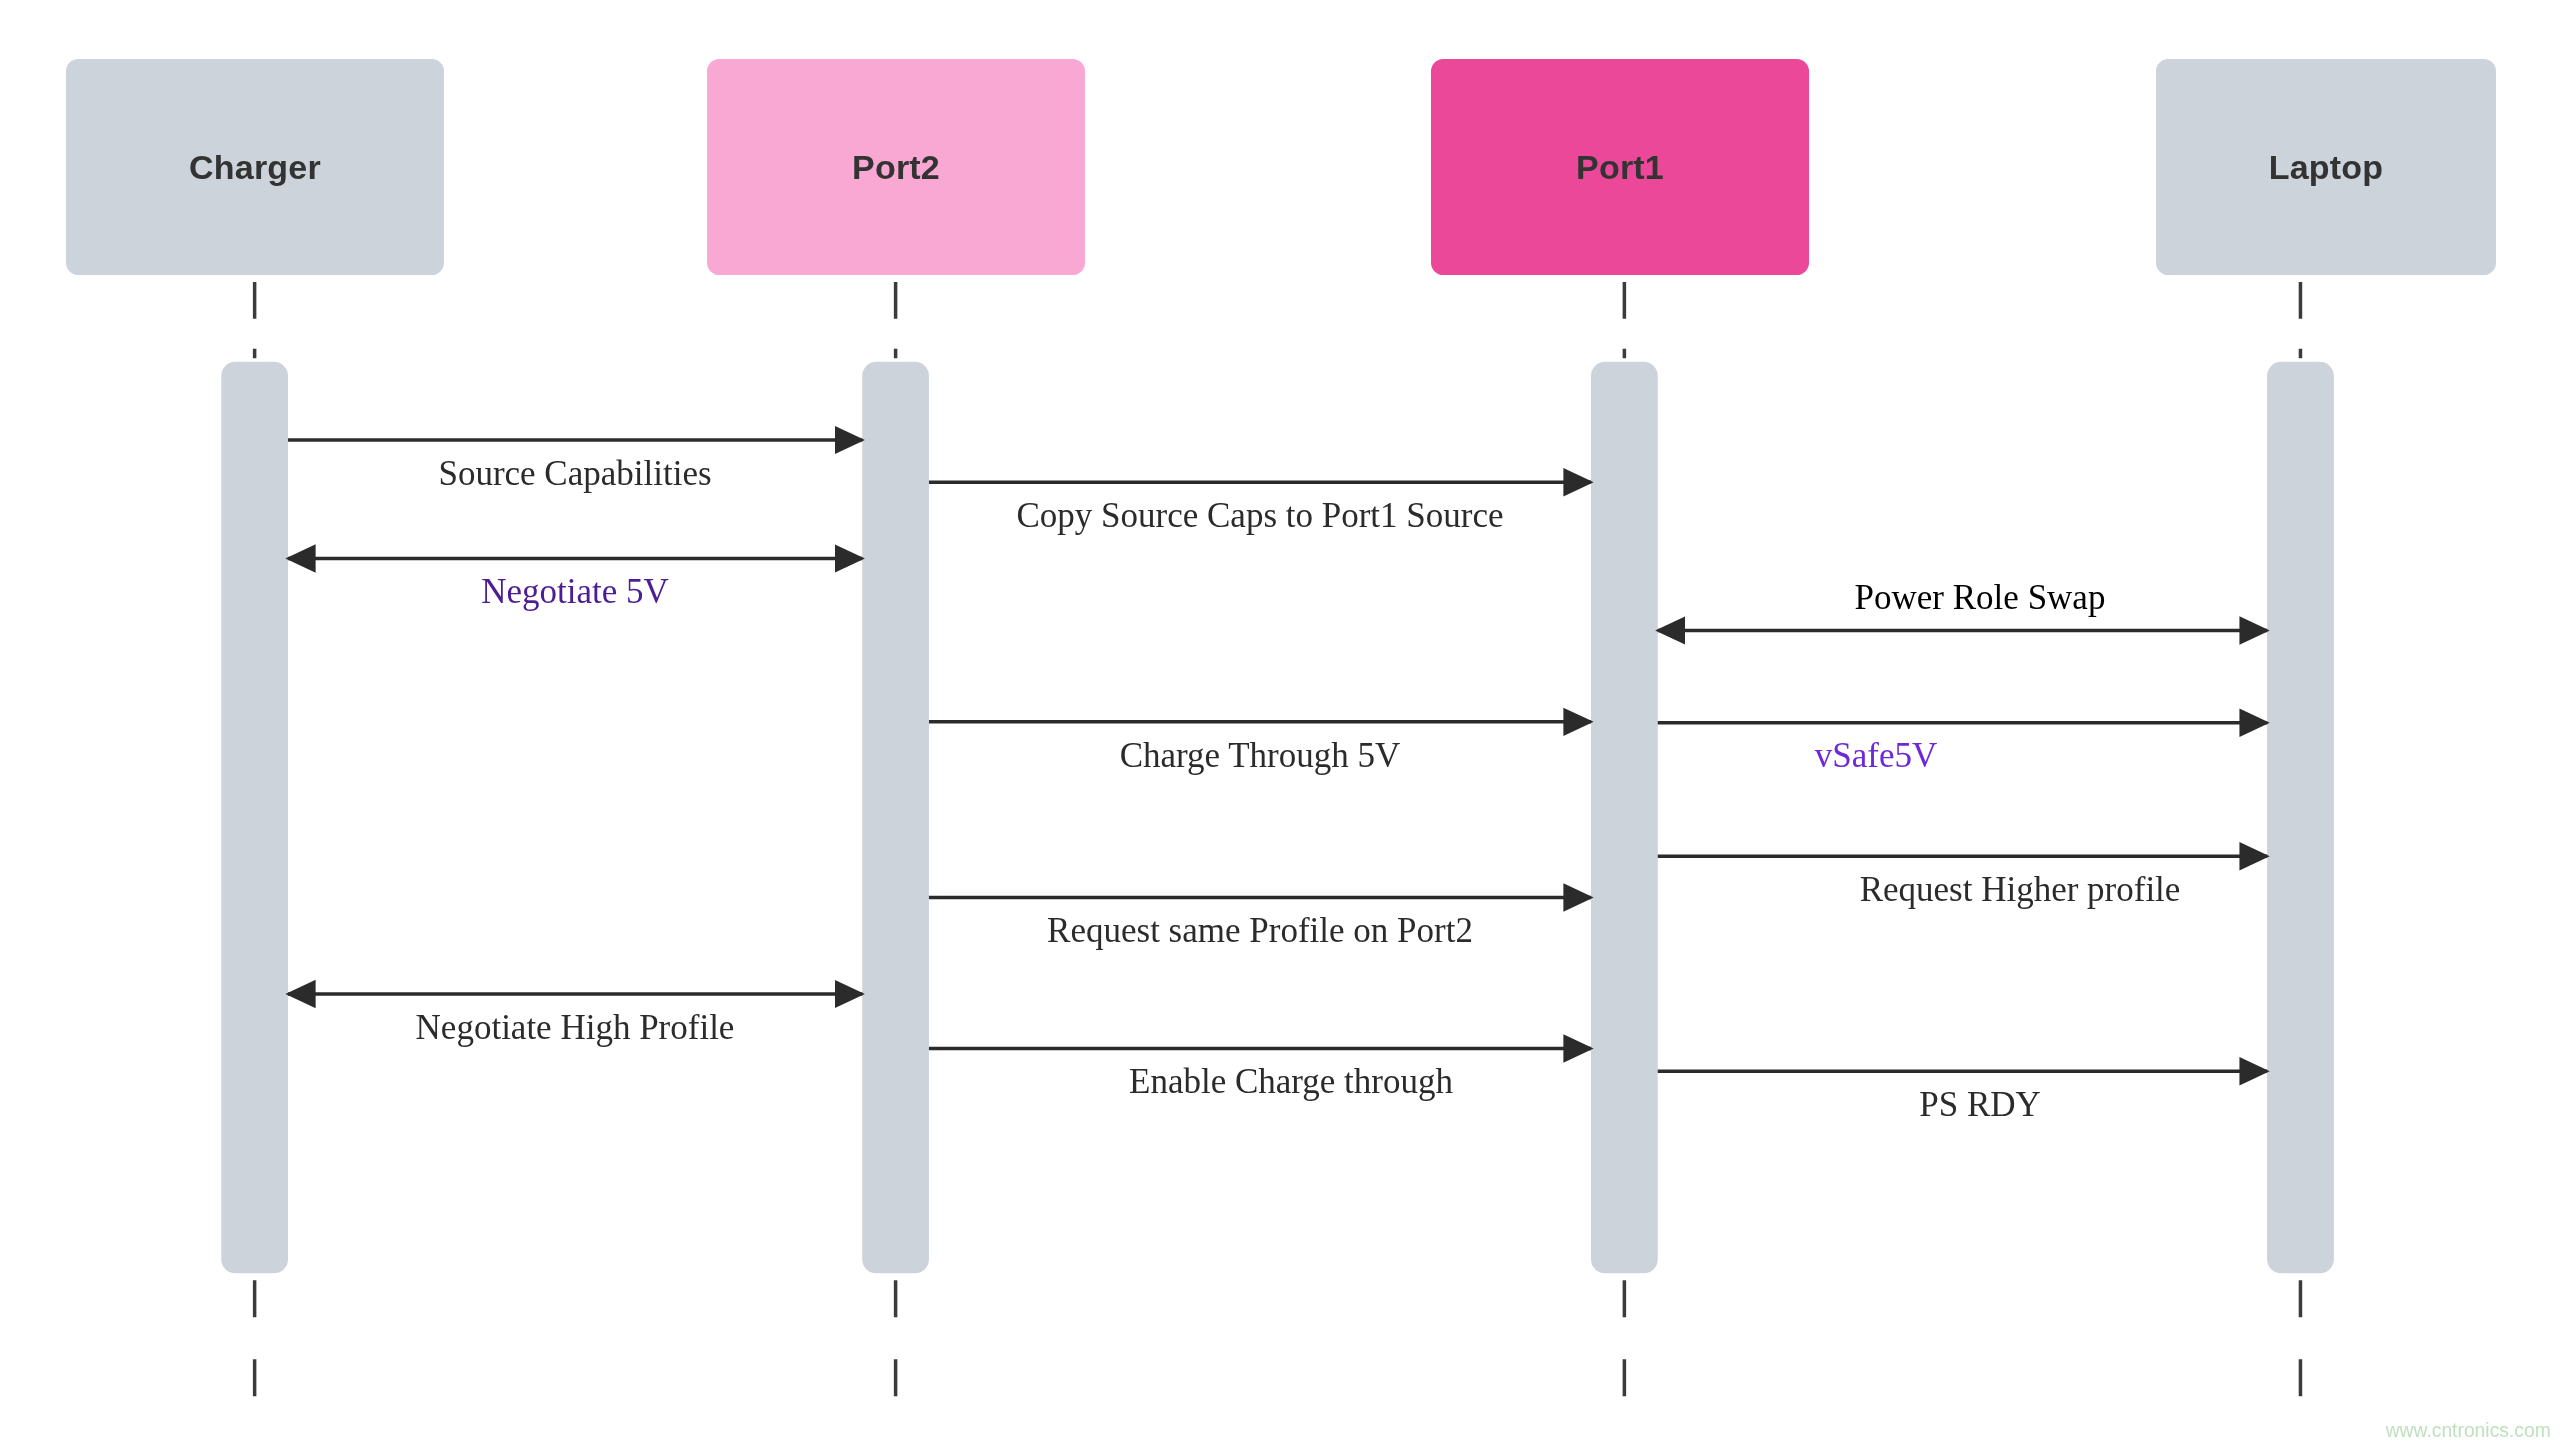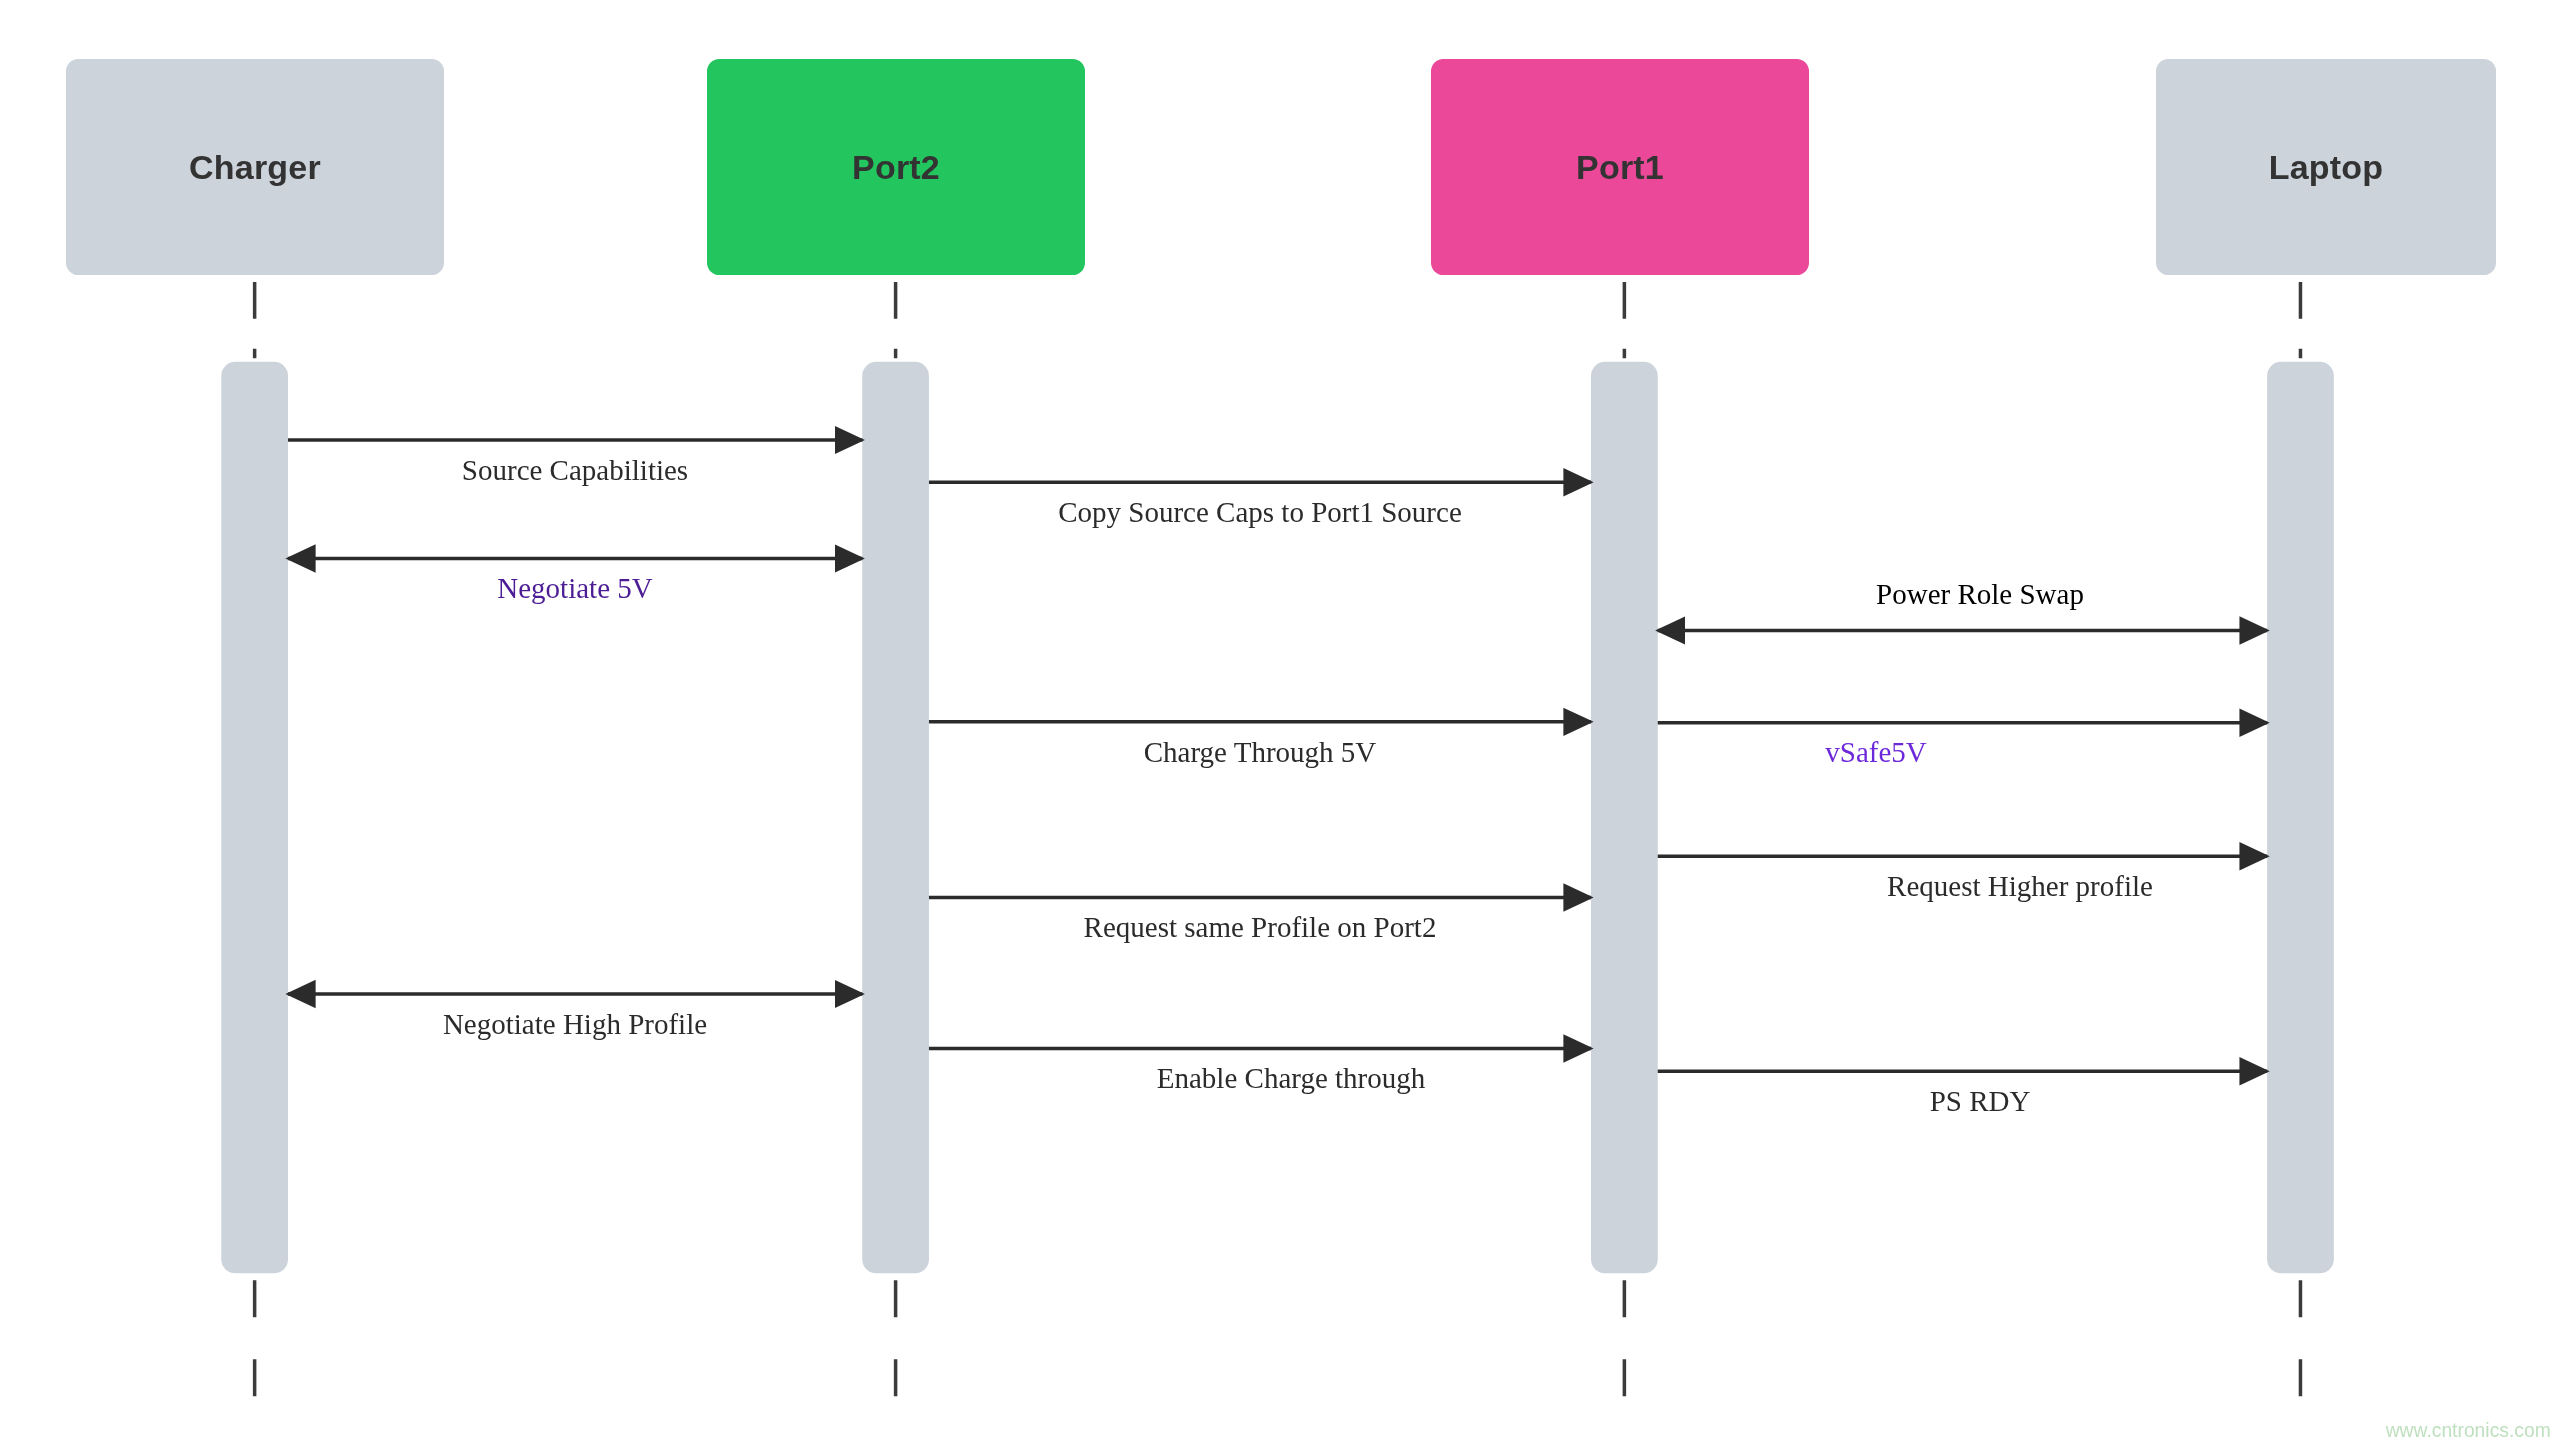--- a/index.html
+++ b/index.html
@@ -36,21 +36,21 @@
     font-weight: bold;
     font-size: 34px;
     color: #333333;
     letter-spacing: 0.2px;
     white-space: nowrap;
   }
   
   .msg-label {
     position: absolute;
     font-family: "Liberation Serif", serif;
-    font-size: 29px;
+    font-size: 35px;
     color: #2b2b2b;
     white-space: nowrap;
     transform: translateX(-50%);
     line-height: 1;
   }
   
   .watermark {
     position: absolute;
     right: 12.3px;
     bottom: 7px;
@@ -102,21 +102,21 @@
         <line x1="328" x2="982" y1="1132" y2="1132" stroke="#2b2b2b" stroke-width="4" marker-end="url(#arrow-end)" marker-start="url(#arrow-start)"></line>
         <line x1="1058" x2="1812" y1="1194" y2="1194" stroke="#2b2b2b" stroke-width="4" marker-end="url(#arrow-end)"></line>
         <line x1="1888" x2="2582" y1="1220" y2="1220" stroke="#2b2b2b" stroke-width="4" marker-end="url(#arrow-end)"></line>
       </g>
   </svg>
 
   <div id="lifeline-headers">
       <div class="lifeline-header" style="left: 66px; top: 59px; width: 378px; height: 216px; background: rgb(204, 211, 218);">
         <span class="lifeline-header-label" style="color: rgb(51, 51, 51);">Charger</span>
       </div>
-      <div class="lifeline-header" style="left: 707px; top: 59px; width: 378px; height: 216px; background: #22c55e;">
+      <div class="lifeline-header" style="left: 707px; top: 59px; width: 378px; height: 216px; background: #f9a8d4;">
         <span class="lifeline-header-label" style="color: rgb(51, 51, 51);">Port2</span>
       </div>
       <div class="lifeline-header" style="left: 1431px; top: 59px; width: 378px; height: 216px; background: #ec4899;">
         <span class="lifeline-header-label" style="color: rgb(51, 51, 51);">Port1</span>
       </div>
       <div class="lifeline-header" style="left: 2156px; top: 59px; width: 340px; height: 216px; background: rgb(204, 211, 218);">
         <span class="lifeline-header-label" style="color: rgb(51, 51, 51);">Laptop</span>
       </div>
     </div>
 

